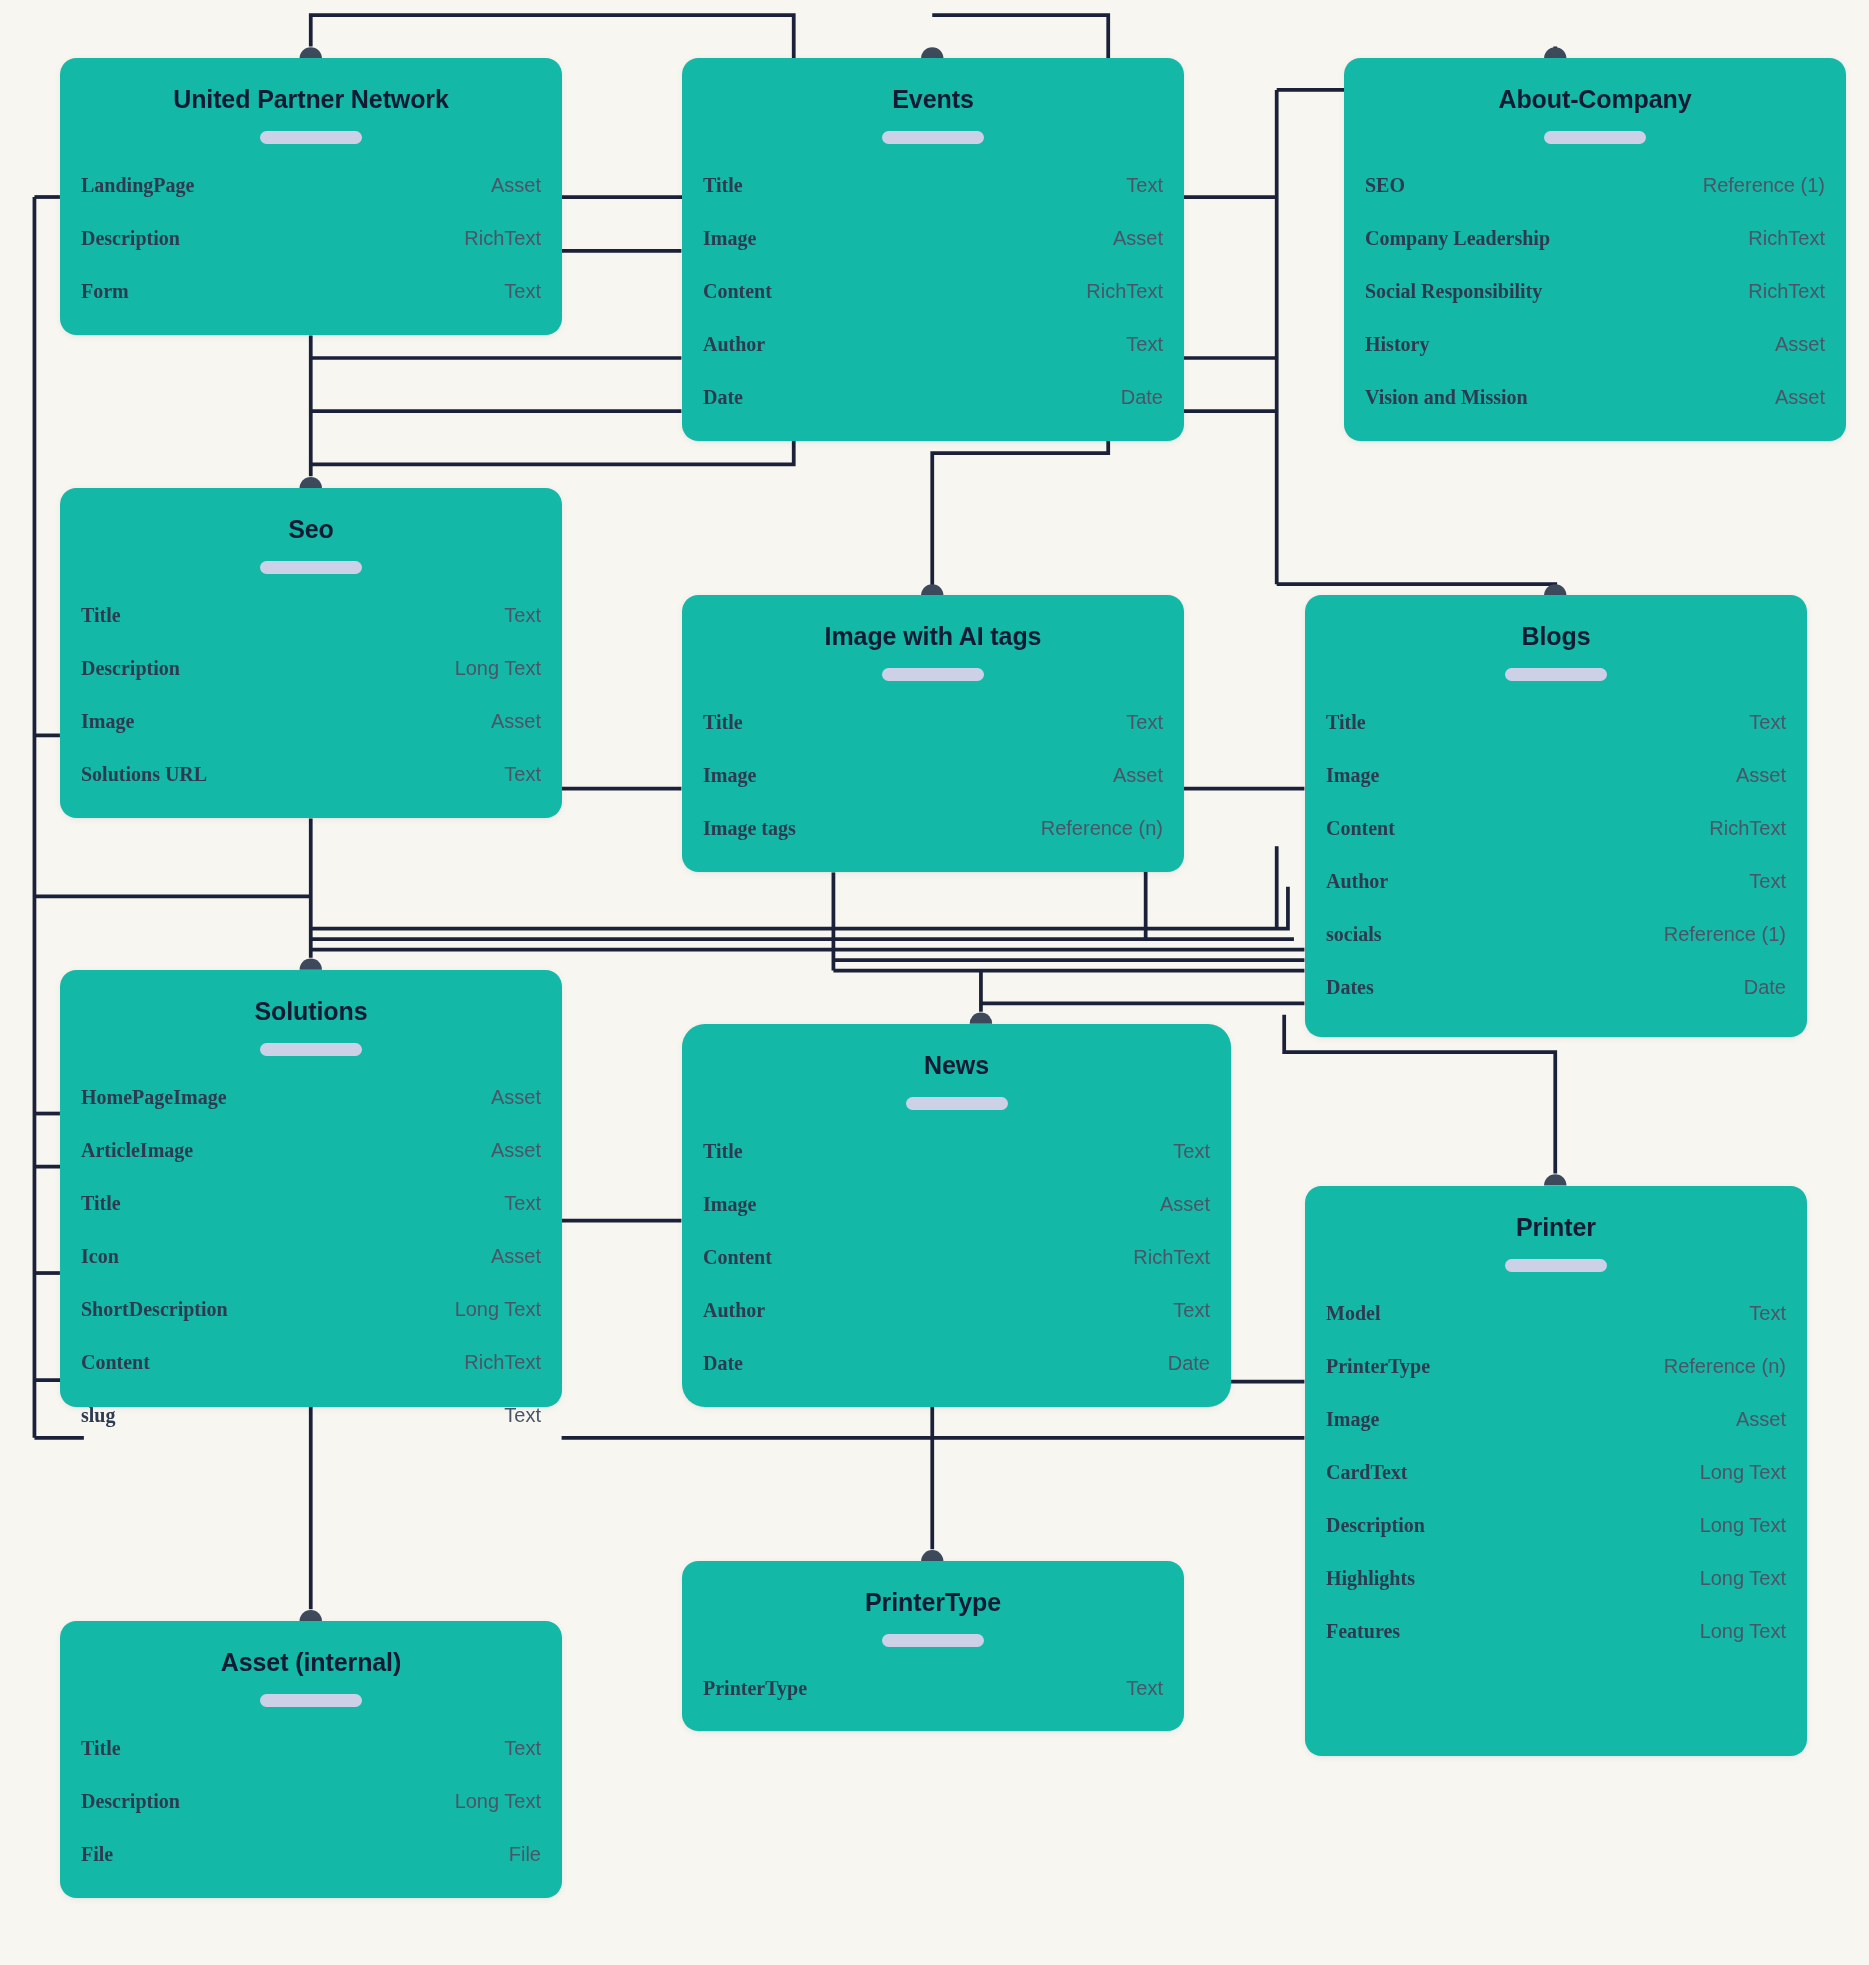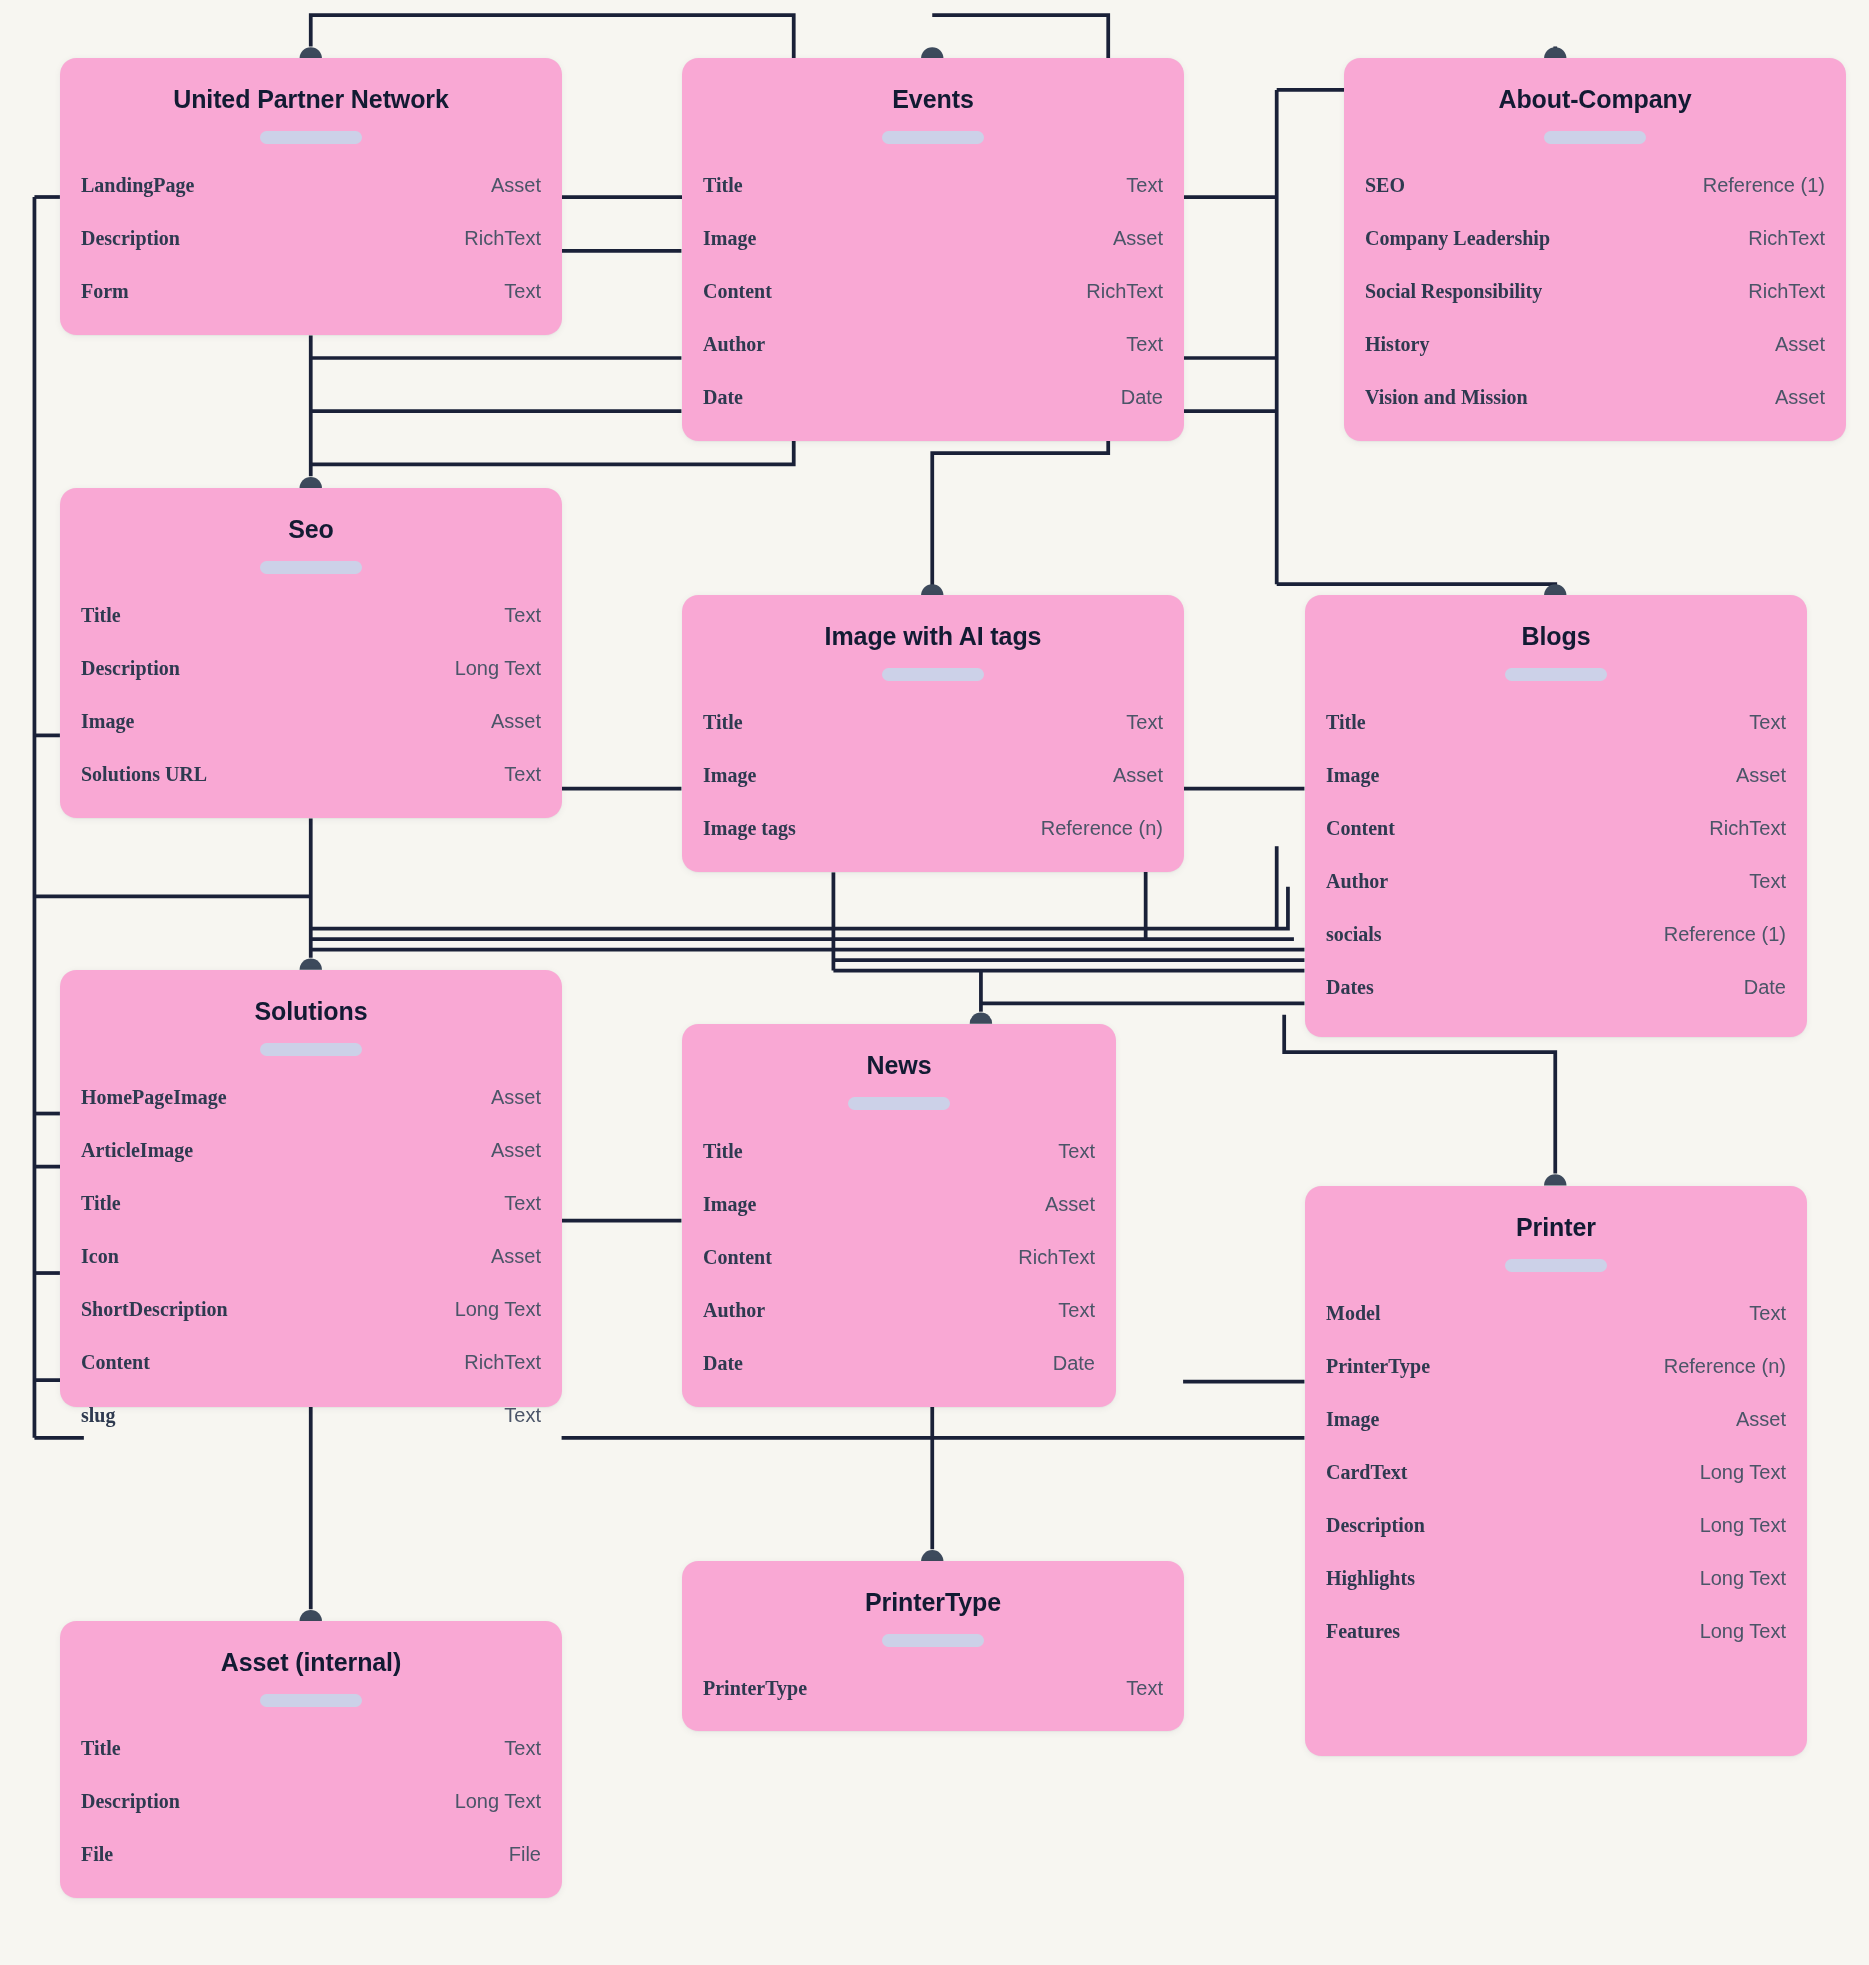--- a/index.html
+++ b/index.html
@@ -10,21 +10,21 @@
     font-family:"Liberation Sans", sans-serif;
     position:relative;
     overflow:hidden;
     -webkit-font-smoothing:antialiased;
   }
   #canvas{position:absolute;left:0;top:0;width:1869px;height:1965px;}
   #edges{position:absolute;left:0;top:0;width:1869px;height:1965px;pointer-events:none;}
 
   .card{
     position:absolute;
-    background:#f9a8d4;
+    background:#14b8a6;
     border-radius:16.5px;
     box-shadow:0 1.5px 7.5px rgba(25,30,50,.055), 0 0.7px 1.5px rgba(25,30,50,.04);
     box-sizing:border-box;
     padding:0;
     z-index:3;
   }
   .card-title{
     text-align:center;
     font-size:25px;
     font-weight:700;
@@ -326,21 +326,21 @@
           <div class="row">
             <span class="row-name">Content</span>
             <span class="row-type">RichText</span>
           </div>
           <div class="row">
             <span class="row-name">slug</span>
             <span class="row-type">Text</span>
           </div>
         </div>
       </div>
-      <div class="card" style="left: 682px; top: 1024px; width: 434px; height: 383px;">
+      <div class="card" style="left: 682px; top: 1024px; width: 549px; height: 383px; border-radius: 23px;">
         <div class="card-title">News</div>
         <div class="card-pill-wrap">
           <div class="card-pill"></div>
         </div>
         <div class="rows">
           <div class="row">
             <span class="row-name">Title</span>
             <span class="row-type">Text</span>
           </div>
           <div class="row">

